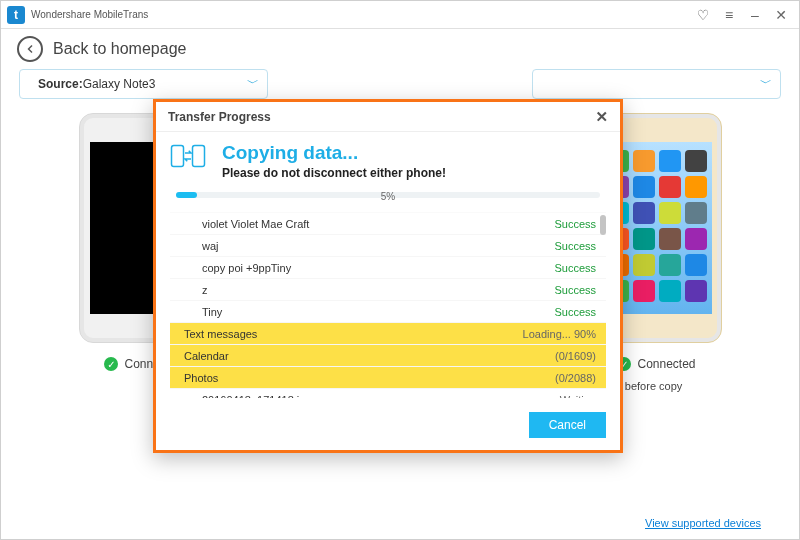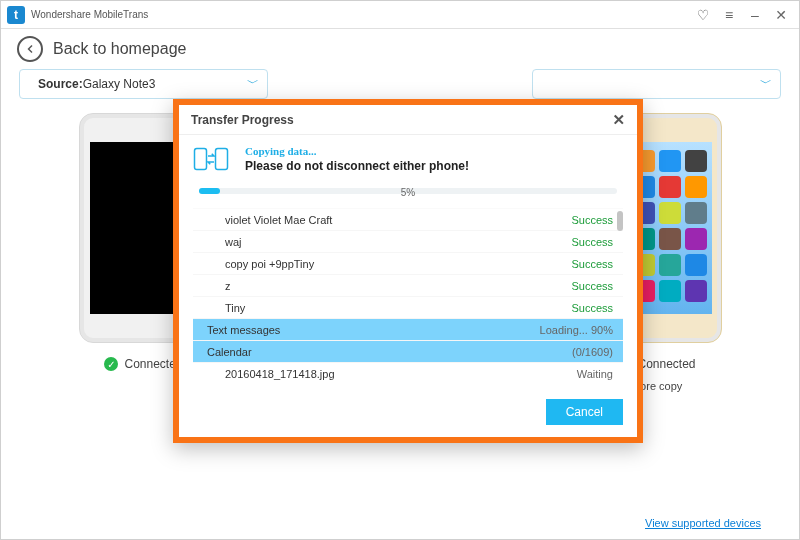--- a/index.html
+++ b/index.html
@@ -34,40 +34,40 @@
   .status .dot{width:14px;height:14px;border-radius:50%;background:#27b94d;margin-right:6px;display:inline-flex;align-items:center;justify-content:center;color:#fff;font-size:10px;}
   .clearbox{display:flex;align-items:center;margin-top:8px;font-size:11px;color:#444;padding-left:20px;}
   .clearbox .cb{width:13px;height:13px;border:1px solid #888;margin-right:6px;}
   
   .centercol{display:flex;flex-direction:column;align-items:center;justify-content:flex-end;flex:0 0 220px;}
   .startbtn{background:#1fb8f2;color:#fff;border-radius:3px;height:44px;width:196px;display:flex;align-items:center;justify-content:center;font-size:15px;box-shadow:0 2px 4px rgba(0,0,0,.15);}
   .startbtn svg{width:22px;height:22px;fill:#fff;margin-right:8px;}
   
   .footlink{position:absolute;right:38px;bottom:10px;color:#0a7fd6;text-decoration:underline;font-size:11px;cursor:pointer;}
   
-  .modal{position:absolute;left:172px;top:98px;width:470px;background:#fff;border:6px solid #f97316;box-shadow:0 6px 20px rgba(0,0,0,.25);z-index:20;}
+  .modal{position:absolute;left:152px;top:98px;width:470px;background:#fff;border:3px solid #f97316;box-shadow:0 6px 20px rgba(0,0,0,.25);z-index:20;}
   .modal-hd{height:30px;display:flex;align-items:center;padding:0 12px;font-size:12px;color:#444;border-bottom:1px solid #eee;font-weight:bold;}
   .modal-hd .x{margin-left:auto;cursor:pointer;color:#555;font-size:15px;}
   .modal-body{padding:10px 14px 4px 14px;}
   .copyrow{display:flex;align-items:flex-start;}
   .copyicon svg{width:36px;height:28px;}
   .copytext{margin-left:16px;}
-  .copytext .t1{color:var(--accent);font-weight:bold;font-size:11px;font-family:Liberation Serif, serif;}
+  .copytext .t1{color:var(--accent);font-weight:bold;font-size:19px;}
   .copytext .t2{color:#222;font-weight:bold;font-size:12px;margin-top:2px;}
   .progwrap{margin:12px 6px 2px 6px;position:relative;height:14px;}
   .progbar{height:6px;background:#eef2f4;border-radius:3px;position:relative;}
   .progfill{height:100%;background:#1cbdf1;border-radius:3px;}
   .progpct{position:absolute;left:0;right:0;top:-1px;text-align:center;font-size:10px;color:#666;}
   .list{border-top:1px solid #fafafa;margin:6px 0 0 0;max-height:186px;overflow:hidden;position:relative;}
   .scroll-thumb{position:absolute;right:0;top:2px;width:6px;height:20px;background:#c4c4c4;border-radius:3px;}
   .row{display:flex;align-items:center;height:22px;padding:0 10px 0 32px;font-size:11px;border-bottom:1px solid #f6f6f6;}
   .row:last-child{border-bottom:none;}
   .row .r{margin-left:auto;color:#666;}
   .row .r.success{color:#1d9c3a;}
-  .row.cat{background:#7dd3fc;padding-left:14px;justify-content:flex-end;}
+  .row.cat{background:#fde047;padding-left:14px;justify-content:flex-end;}
   .modal-ft{display:flex;justify-content:flex-end;padding:10px 14px 12px;}
   .btn-cancel{background:#1fb8f2;color:#fff;border-radius:0;padding:6px 20px;font-size:12px;cursor:pointer;}
 </style>
 </head>
 <body>
 
 <div class="win">
 
   <div class="titlebar">
     <div class="logo">t</div>
@@ -215,20 +215,24 @@
             <span class="r success">Success</span>
           </div>
           <div class="row cat">
             <span>Text messages</span>
             <span class="r ">Loading... 90%</span>
           </div>
           <div class="row cat">
             <span>Calendar</span>
             <span class="r ">(0/1609)</span>
           </div>
+          <div class="row cat">
+            <span>Photos</span>
+            <span class="r ">(0/2088)</span>
+          </div>
           <div class="row">
             <span>20160418_171418.jpg</span>
             <span class="r ">Waiting</span>
           </div>
         </div>
     </div>
     <div class="modal-ft">
       <div class="btn-cancel">
         <span>Cancel</span>
       </div>

